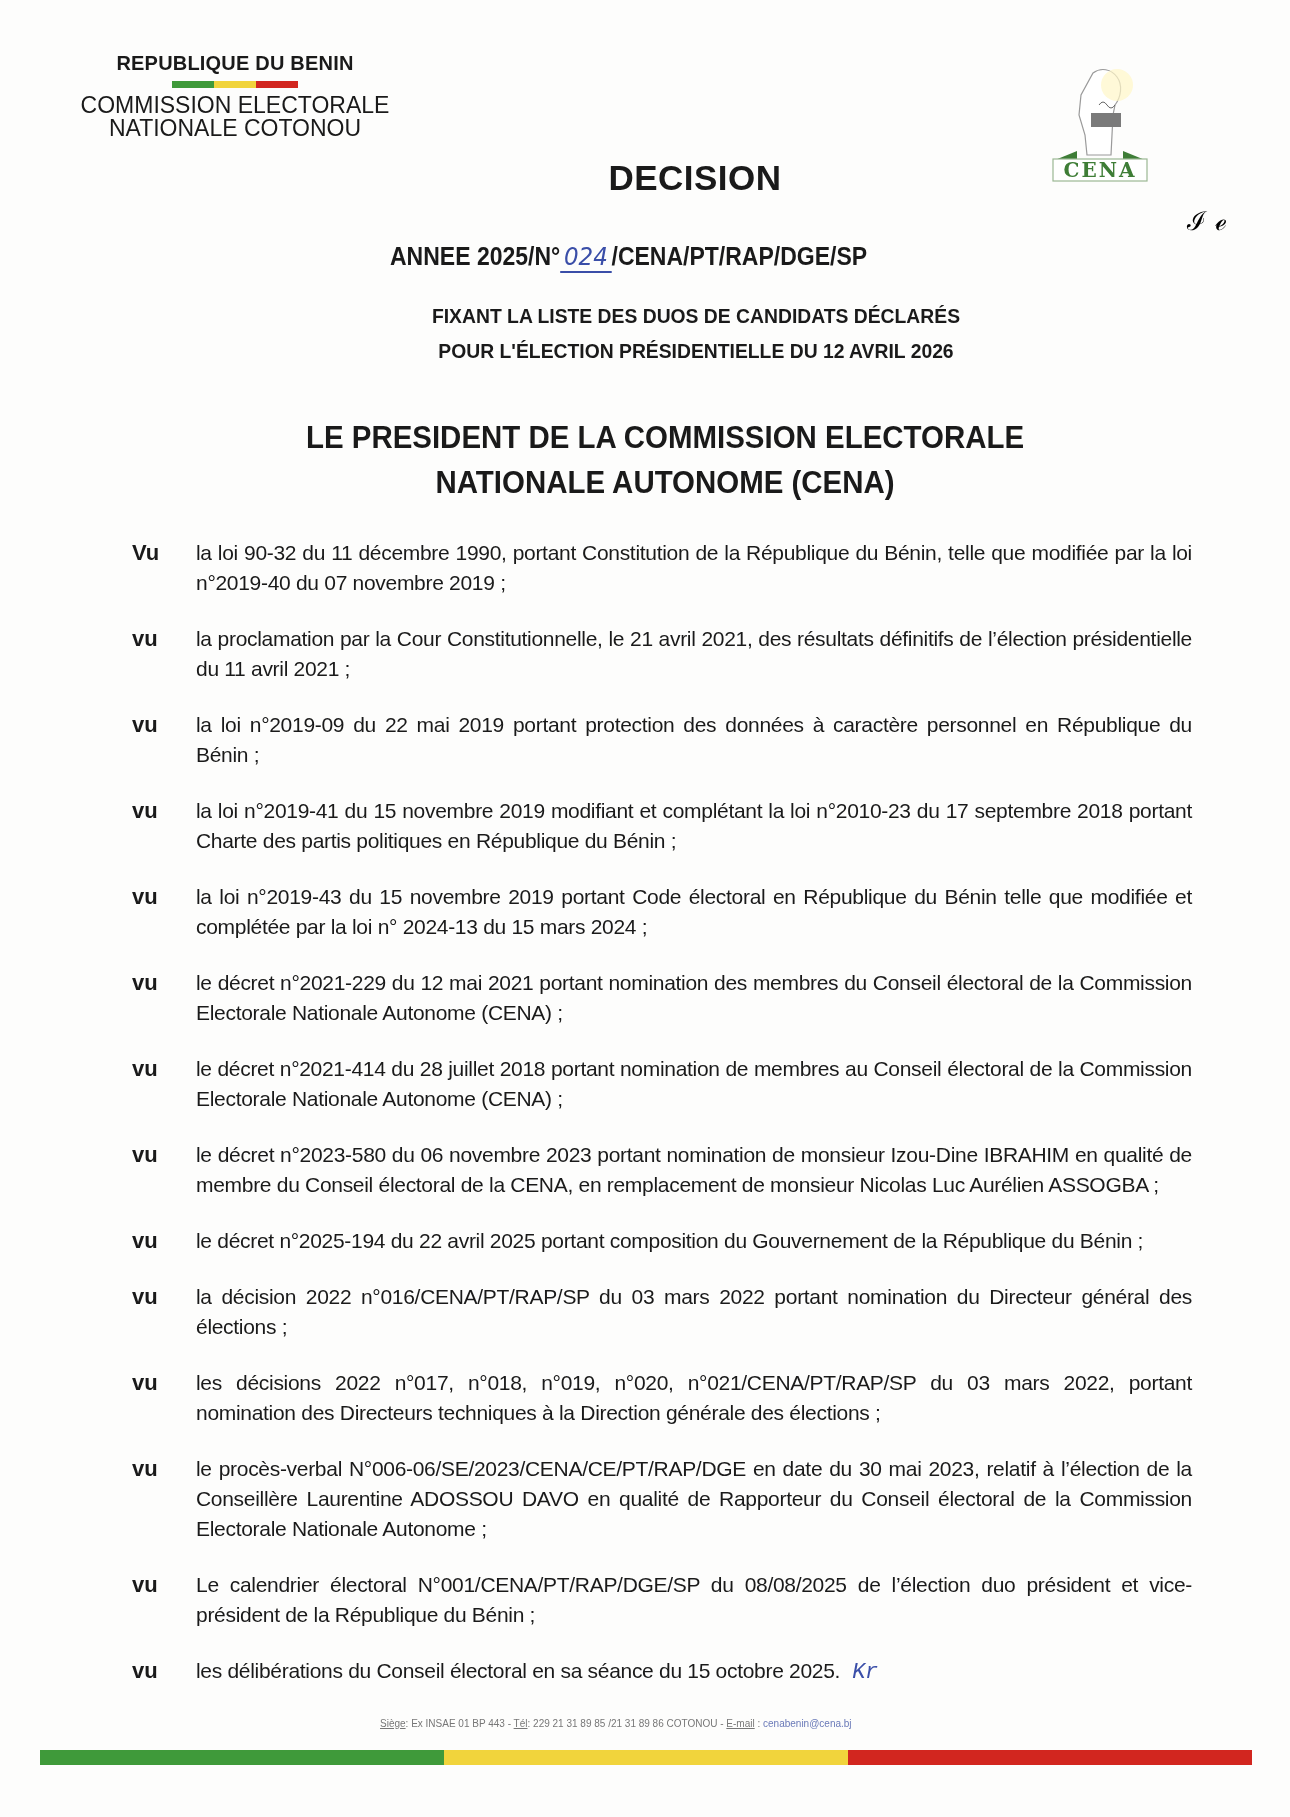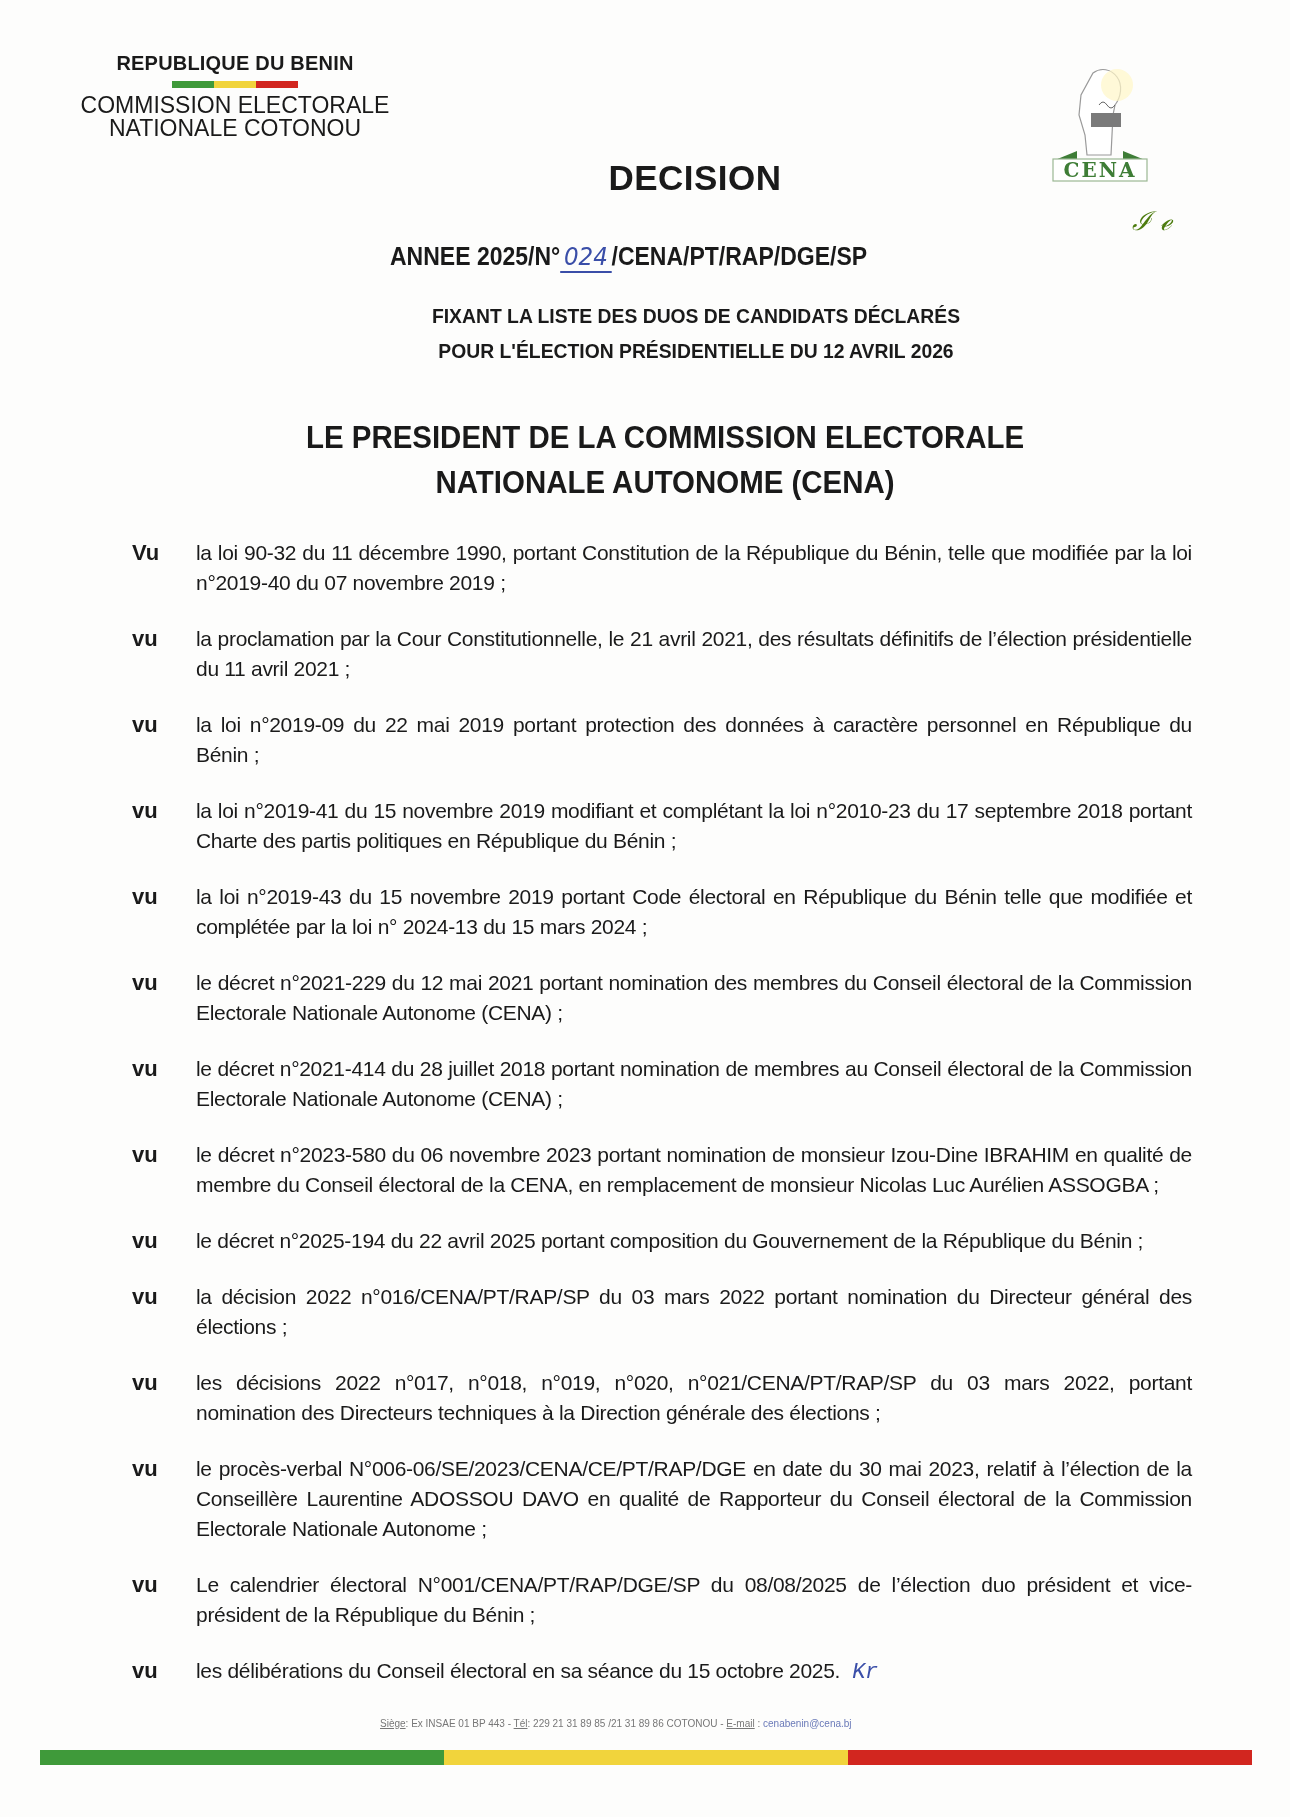--- a/index.html
+++ b/index.html
@@ -11,21 +11,21 @@
     .hdr-left { left: 60px; top: 52px; width: 350px; text-align: center; font-family: "Liberation Sans", sans-serif; }
     .hdr-rep { font-weight: bold; font-size: 20px; letter-spacing: 0.2px; }
     .hdr-flag { display: flex; justify-content: center; margin: 6px 0 6px 0; }
     .hdr-flag span { display: block; width: 42px; height: 7px; }
     .hdr-org { font-size: 23px; line-height: 23px; }
     .logo { left: 1035px; top: 55px; width: 130px; height: 130px; }
     .title { left: 0; width: 1390px; top: 158px; text-align: center; font-weight: bold; font-size: 35px; letter-spacing: 0.5px; }
     .ref { left: 390px; top: 242px; font-weight: bold; font-size: 25px; white-space: nowrap; font-family: "Liberation Sans", sans-serif; transform: scaleX(0.92); transform-origin: left; }
     .ref .num { color: #3a4ea8; font-family: "DejaVu Sans", sans-serif; font-weight: normal; border-bottom: 2px solid #3a4ea8; padding: 0 4px; font-style: italic; }
     .subtitle { left: 0; width: 1392px; top: 298px; text-align: center; font-weight: bold; font-size: 21px; line-height: 35px; font-family: "Liberation Sans", sans-serif; transform: scaleX(0.92); transform-origin: center; }
-    .initials { left: 1132px; top: 202px; color: #4d7c0f; font-family: "DejaVu Serif", serif; font-style: italic; font-size: 26px; }
+    .initials { left: 1187px; top: 202px; color: #000000; font-family: "DejaVu Serif", serif; font-size: 26px; }
     .president { left: 0; width: 1330px; top: 415px; text-align: center; font-weight: bold; font-size: 32px; line-height: 45px; font-family: "Liberation Sans", sans-serif; transform: scaleX(0.92); transform-origin: center; }
     .visas { left: 132px; top: 538px; width: 1060px; }
     .visa { display: flex; margin-bottom: 26px; }
     .visa-label { width: 64px; flex: none; font-weight: bold; font-size: 22px; line-height: 30px; font-family: "Liberation Sans", sans-serif; }
     .visa-text { flex: 1; font-size: 21px; line-height: 30px; text-align: justify; font-family: "Liberation Sans", sans-serif; letter-spacing: -0.3px; }
     .sig { color: #3a4ea8; font-style: italic; font-family: Liberation Mono, monospace; font-size: 22px; margin-left: 12px; }
     .footer-addr { left: 380px; top: 1718px; width: 620px; font-size: 10px; color: #777; font-family: "Liberation Sans", sans-serif; white-space: nowrap; }
     .footer-addr u { text-decoration: underline; }
     .footer-addr .mail { color: #6a7ab8; }
     .bar { left: 40px; top: 1750px; width: 1212px; height: 15px; display: flex; }

